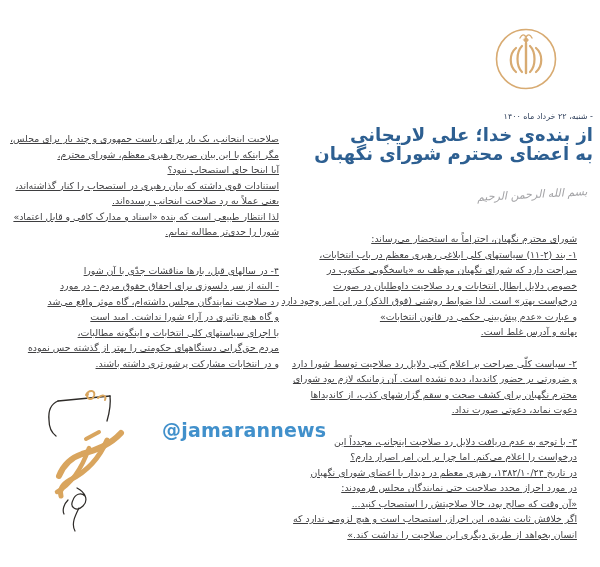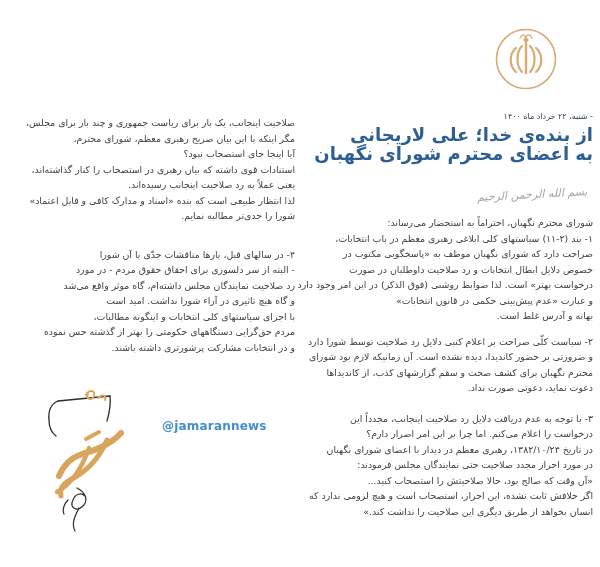--- a/index.html
+++ b/index.html
@@ -26,28 +26,28 @@
     font-size:11px; font-style:italic; color:var(--bismillah);
     transform:rotate(-3deg); white-space:nowrap;
   }
   .col{
     position:absolute; direction:rtl; text-align:right; color:var(--body);
     font-size:9.4px;
   }
   .col .line{white-space:nowrap; line-height:15.5px; height:15.5px;}
   .col-right{right:7px; top:215px; width:292px;}
   .col-left{right:305px; top:115px; width:290px;}
-  .para{margin:0;}
+  .para{margin:16px;text-decoration:underline;}
   .col-right .para-2{margin-top:10px;}
   .col-right .para-3{margin-top:15px;}
   .col-left .para-5{margin-top:23px;}
   .signature{position:absolute; left:28px; top:388px; width:105px; height:150px;}
   .watermark{
     position:absolute; left:162px; top:419px; direction:ltr;
-    font-size:12px; font-weight:bold; color:var(--watermark); letter-spacing:0.2px;
+    font-size:19px; font-weight:bold; color:var(--watermark); letter-spacing:0.2px;
   }
 </style>
 </head>
 <body>
 
 <div class="page">
 
   <div class="emblem">
     <svg width="64" height="64" viewBox="0 0 64 64">
       <g fill="none" stroke="var(--gold)" stroke-linecap="round">

